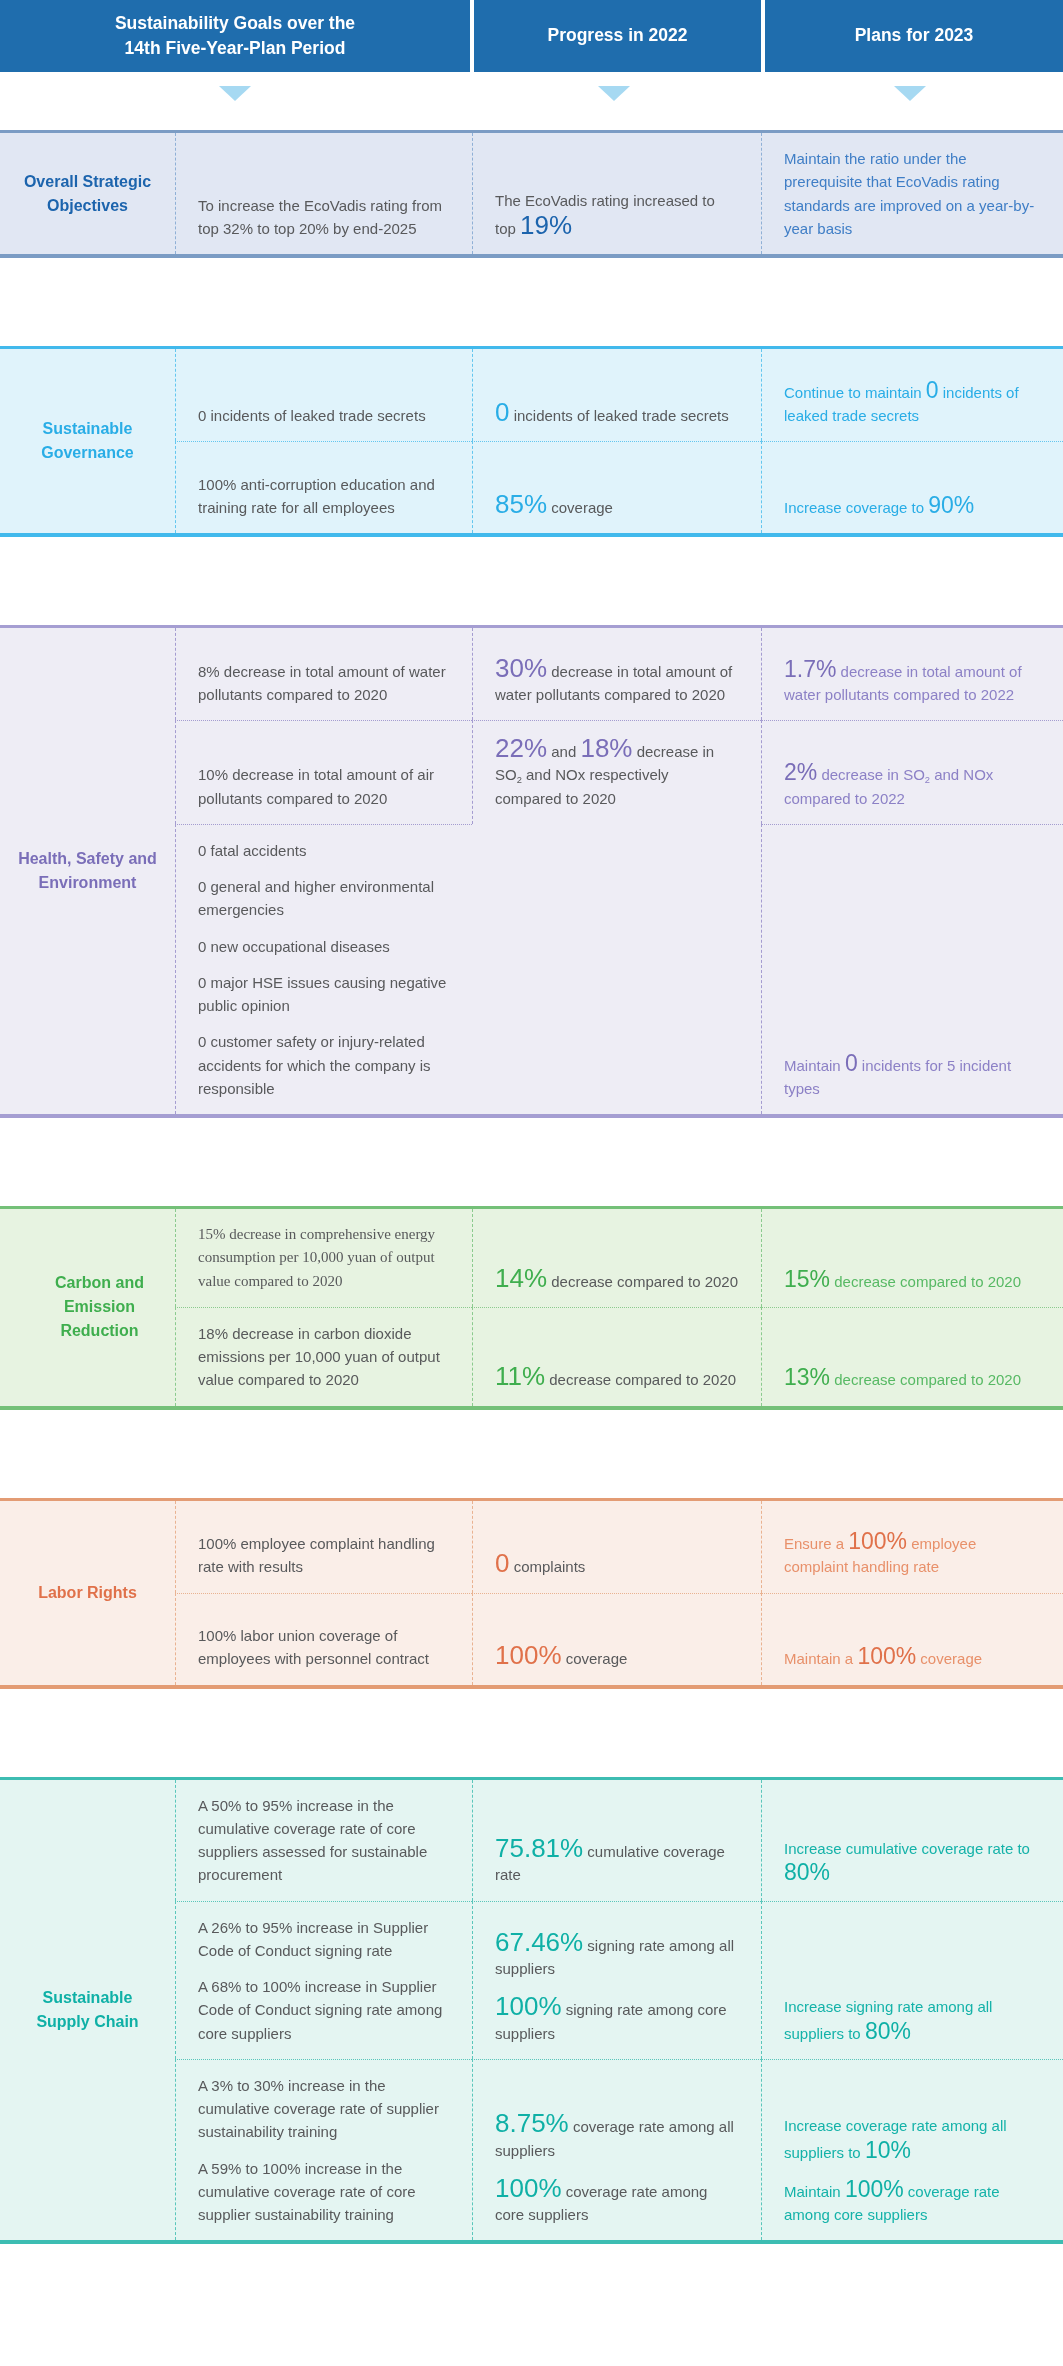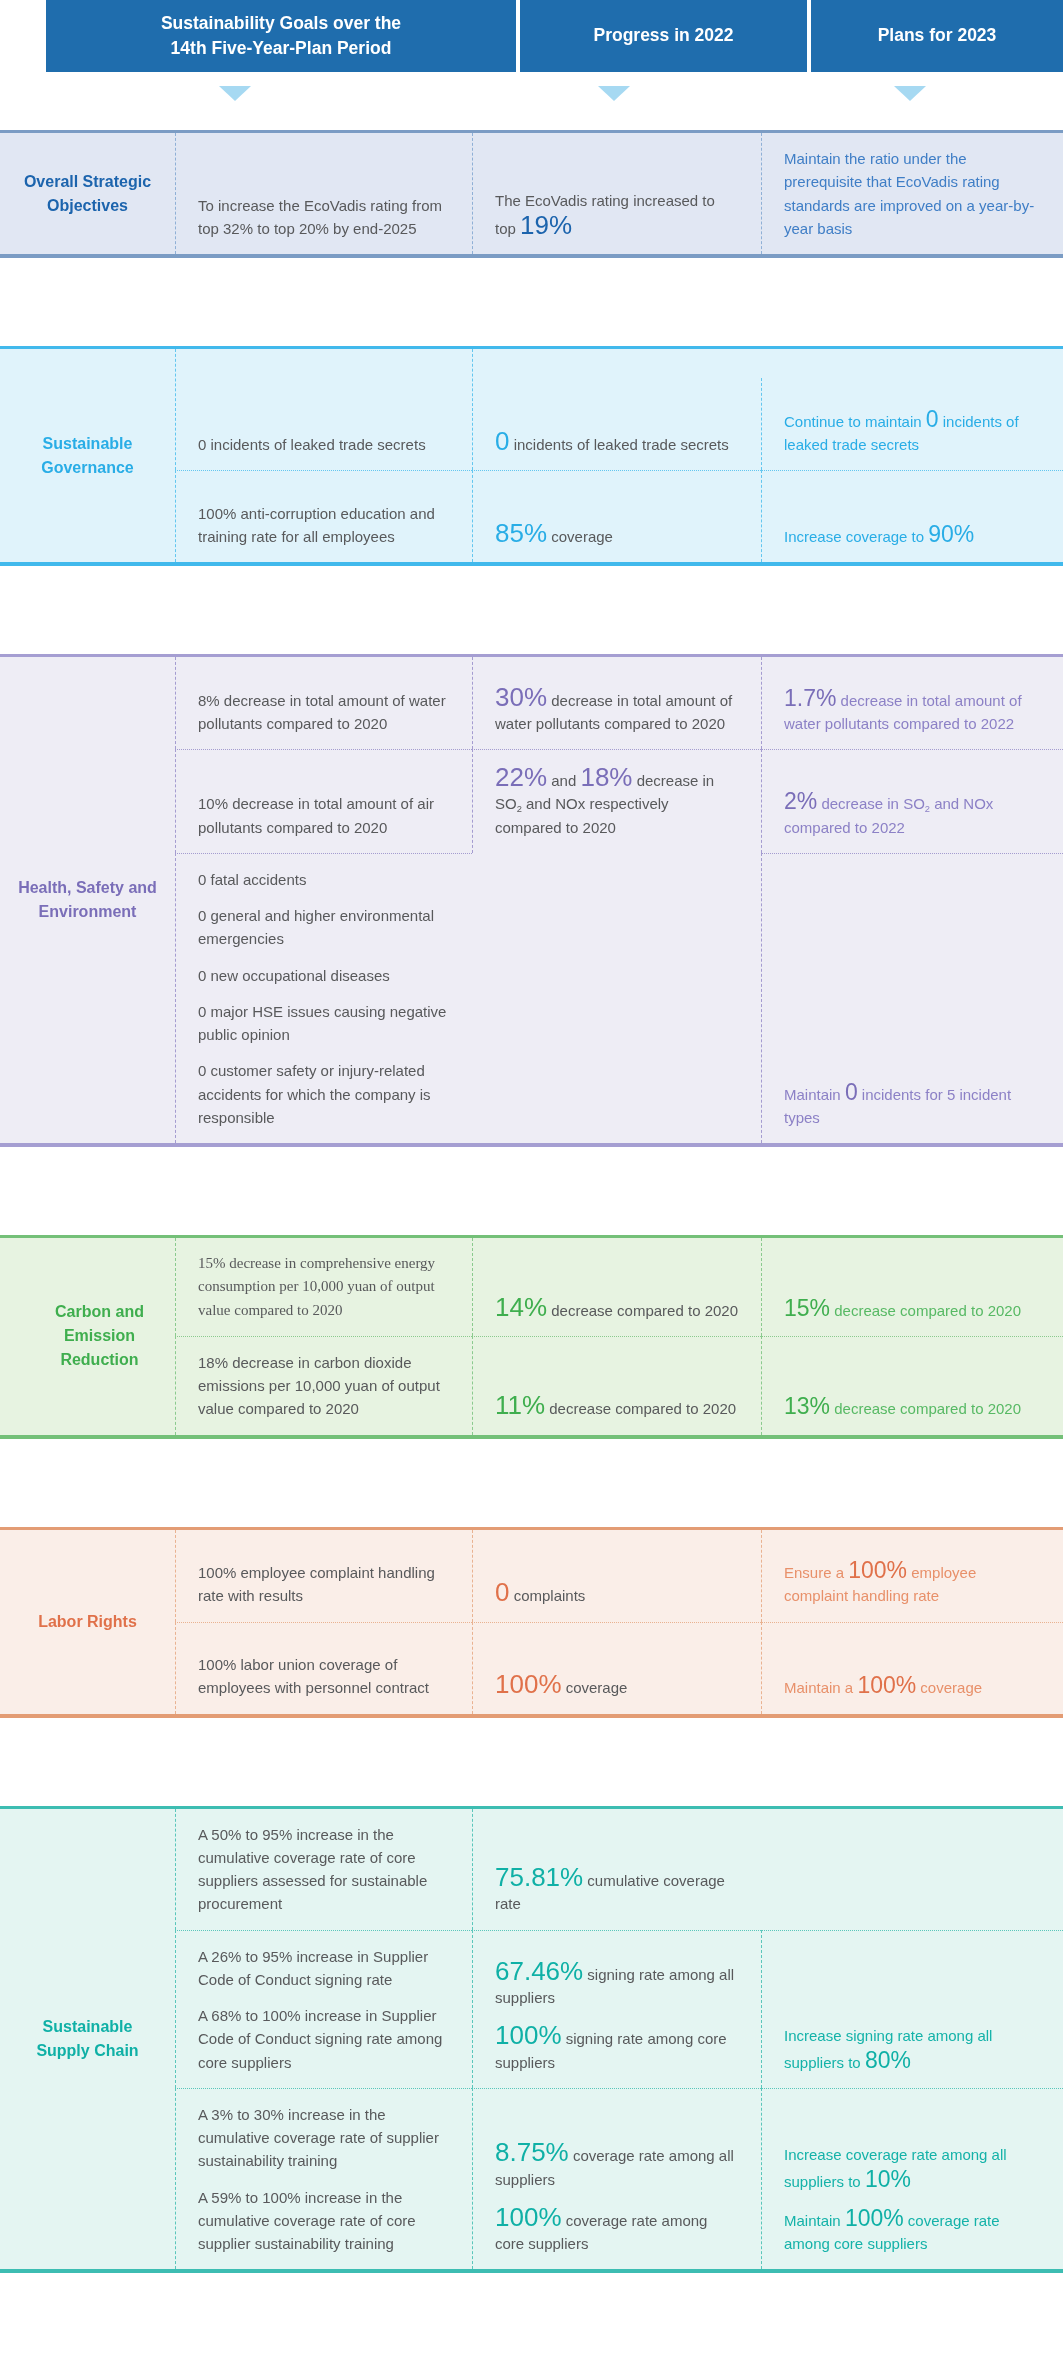--- a/index.html
+++ b/index.html
@@ -11,21 +11,20 @@
   #page {
     width: 1063px;
     background: var(--page-bg, #ffffff);
   }
 
   
   .header {
     display: grid;
     grid-template-columns: 470px 287px 1fr;
     gap: 4px;
-    padding-left: 46px;
   }
   .hcell {
     background: var(--header-bg, #1f6dad);
     color: var(--header-text, #ffffff);
     height: 72px;
     display: flex;
     flex-direction: column;
     justify-content: center;
     align-items: center;
     text-align: center;
@@ -145,21 +144,21 @@
         </div>
       </div>
       <div class="section" style="--accent: #29ade6; --bg: #e0f3fb; --border: #41b9ec; --divider: #63c6ef; --plans: #29ade6;">
         <div class="label-cell" style="grid-row: 1 / span 2;">Sustainable Governance</div>
         <div class="cell cell-goal" style="grid-area: 1 / 2;">
           <p class="para"><span class="seg">0 incidents of leaked trade secrets</span></p>
         </div>
         <div class="cell cell-progress" style="grid-area: 1 / 3;">
           <p class="para"><span class="big">0</span><span class="seg"> incidents of leaked trade secrets</span></p>
         </div>
-        <div class="cell cell-plans" style="grid-area: 1 / 4; margin-top: 29px;">
+        <div class="cell cell-plans" style="grid-area: 1 / 4;">
           <p class="para"><span class="seg">Continue to maintain </span><span class="big">0</span><span class="seg"> incidents of leaked trade secrets</span></p>
         </div>
         <div class="cell cell-goal rowsep" style="grid-area: 2 / 2;">
           <p class="para"><span class="seg">100% anti-corruption education and training rate for all employees</span></p>
         </div>
         <div class="cell cell-progress rowsep" style="grid-area: 2 / 3;">
           <p class="para"><span class="big">85%</span><span class="seg"> coverage</span></p>
         </div>
         <div class="cell cell-plans rowsep" style="grid-area: 2 / 4;">
           <p class="para"><span class="seg">Increase coverage to </span><span class="big">90%</span></p>
@@ -239,20 +238,23 @@
         </div>
       </div>
       <div class="section" style="--accent: #0fb0a6; --bg: #e4f5f2; --border: #3dbdb2; --divider: #5ac6bb; --plans: #14b2a9;">
         <div class="label-cell" style="grid-row: 1 / span 3;">Sustainable Supply Chain</div>
         <div class="cell cell-goal" style="grid-area: 1 / 2;">
           <p class="para"><span class="seg">A 50% to 95% increase in the cumulative coverage rate of core suppliers assessed for sustainable procurement</span></p>
         </div>
         <div class="cell cell-progress" style="grid-area: 1 / 3;">
           <p class="para"><span class="big">75.81%</span><span class="seg"> cumulative coverage rate</span></p>
         </div>
+        <div class="cell cell-plans" style="grid-area: 1 / 4;">
+          <p class="para"><span class="seg">Increase cumulative coverage rate to </span><span class="big">80%</span></p>
+        </div>
         <div class="cell cell-goal rowsep" style="grid-area: 2 / 2;">
           <p class="para"><span class="seg">A 26% to 95% increase in Supplier Code of Conduct signing rate</span></p>
           <p class="para"><span class="seg">A 68% to 100% increase in Supplier Code of Conduct signing rate among core suppliers</span></p>
         </div>
         <div class="cell cell-progress rowsep" style="grid-area: 2 / 3;">
           <p class="para"><span class="big">67.46%</span><span class="seg"> signing rate among all suppliers</span></p>
           <p class="para"><span class="big">100%</span><span class="seg"> signing rate among core suppliers</span></p>
         </div>
         <div class="cell cell-plans rowsep" style="grid-area: 2 / 4;">
           <p class="para"><span class="seg">Increase signing rate among all suppliers to </span><span class="big">80%</span></p>

